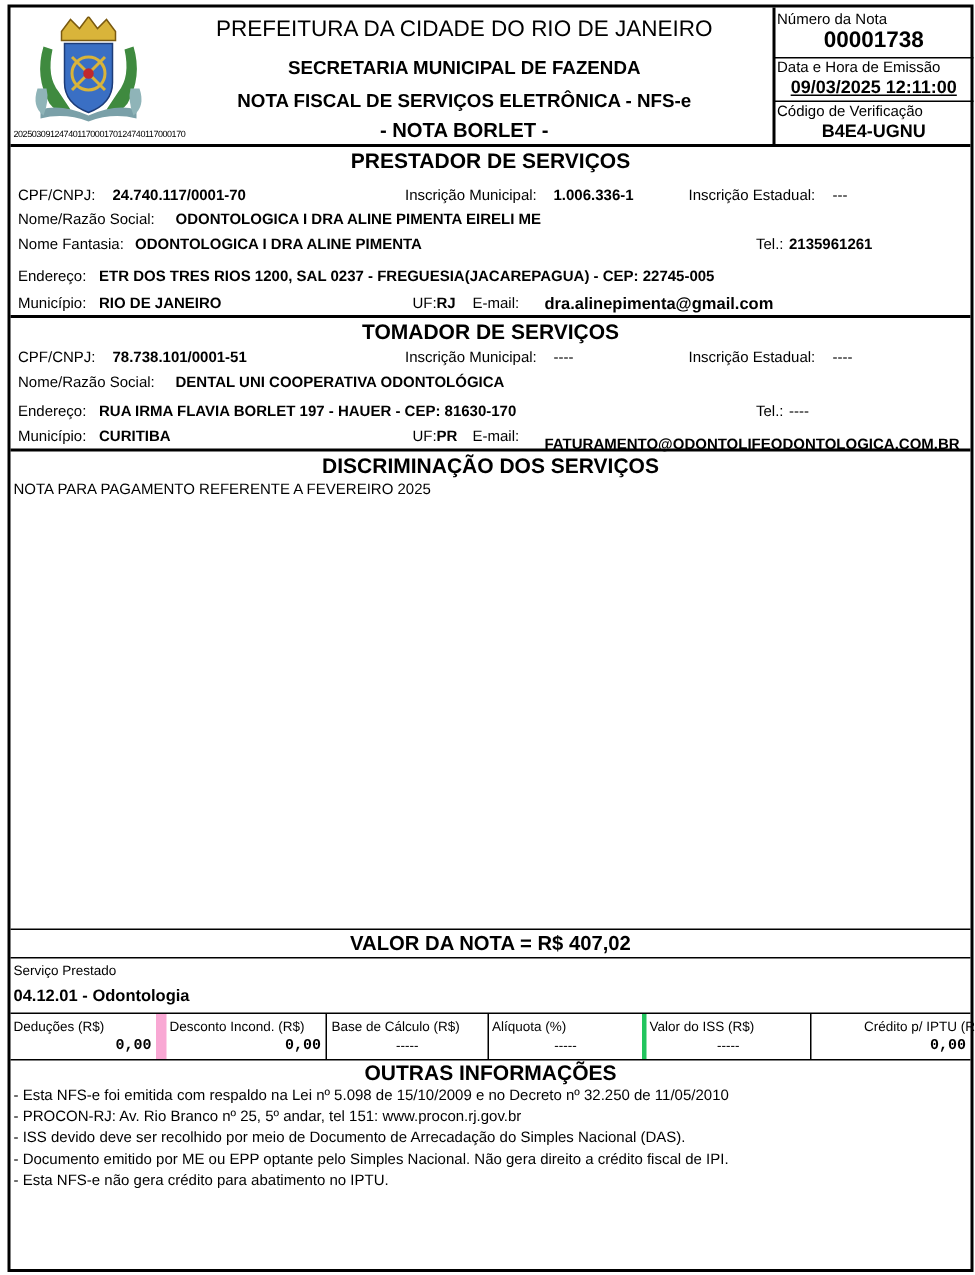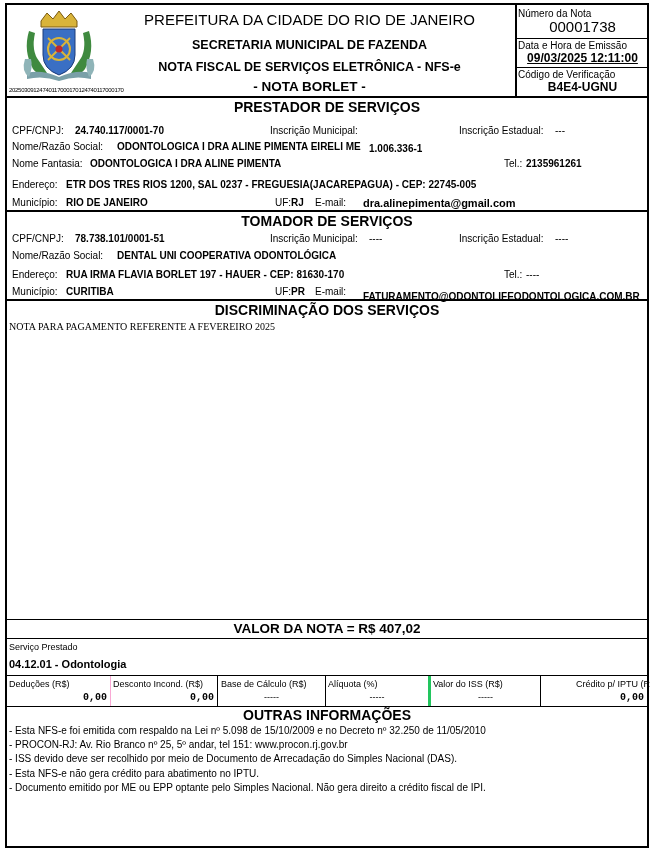--- a/index.html
+++ b/index.html
@@ -6,21 +6,21 @@
   html,body{width:650px;height:850px;background:#fff;overflow:hidden;}
   body{font-family:"Liberation Sans",sans-serif;color:#000;position:relative;}
   .page{position:absolute;left:5px;top:3px;width:644px;height:845px;border:2px solid #000;}
   .abs{position:absolute;}
   .hline{position:absolute;left:0;right:0;border-top:1px solid #000;}
   .hline2{position:absolute;left:0;right:0;border-top:2px solid #000;}
   .vline{position:absolute;border-left:1px solid #000;}
   .lbl{font-size:10px;white-space:nowrap;}
   .val{font-size:10px;font-weight:bold;white-space:nowrap;}
   .sec-title{position:absolute;left:0;right:0;text-align:center;font-weight:bold;font-size:14px;}
-  .mono{font-family:Liberation Serif, serif;}
+  .mono{font-family:Liberation Sans, sans-serif;}
   .hdr-title{position:absolute;text-align:center;font-weight:bold;white-space:nowrap;}
 </style>
 </head>
 <body>
 
 <div class="page">
 
   <div class="abs" style="left:12px;top:6px;width:80px;height:72px;">
     <svg width="80" height="72" viewBox="0 0 80 72">
       <path d="M22 10 L28 2 L34 8 L40 0 L46 8 L52 2 L58 10 L58 16 L22 16 Z" fill="#d9b43a" stroke="#7a5a10" stroke-width="1"></path>
@@ -41,33 +41,33 @@
   <div class="hdr-title" style="left:95px;width:415px;top:6px;font-size:15px;font-weight:normal;">PREFEITURA DA CIDADE DO RIO DE JANEIRO</div>
   <div class="hdr-title" style="left:95px;width:415px;top:55px;font-size:12.5px;">NOTA FISCAL DE SERVIÇOS ELETRÔNICA - NFS-e</div>
   <div class="hdr-title" style="left:95px;width:415px;top:33px;font-size:12.5px;">SECRETARIA MUNICIPAL  DE  FAZENDA</div>
   <div class="hdr-title" style="left:95px;width:415px;top:74px;font-size:13.5px;">- NOTA BORLET -</div>
 
   <div class="vline" style="left:508px;top:0;height:92px;border-left-width:2px;"></div>
   <div class="abs" style="left:509px;top:33px;width:133px;border-top:1px solid #000;"></div>
   <div class="abs" style="left:509px;top:62px;width:133px;border-top:1px solid #000;"></div>
 
   <div class="abs lbl" style="left:511px;top:3px;">Número da Nota</div>
-  <div class="abs" style="left:509px;width:133px;top:13px;text-align:center;font-weight:normal;font-size:15px;">00001738</div>
+  <div class="abs" style="left:509px;width:133px;top:13px;text-align:center;font-weight:bold;font-size:15px;">00001738</div>
   <div class="abs lbl" style="left:511px;top:35px;">Data e Hora de Emissão</div>
   <div class="abs" style="left:509px;width:133px;top:46px;text-align:center;font-weight:bold;font-size:12px;text-decoration:underline;">09/03/2025 12:11:00</div>
   <div class="abs lbl" style="left:511px;top:64px;">Código de Verificação</div>
   <div class="abs" style="left:509px;width:133px;top:75px;text-align:center;font-weight:bold;font-size:12px;">B4E4-UGNU</div>
 
   <div class="hline2" style="top:91px;"></div>
 
   <div class="sec-title" style="top:94px;">PRESTADOR DE SERVIÇOS</div>
   <div class="abs lbl" style="left:5px;top:120px;">CPF/CNPJ:</div>
   <div class="abs val" style="left:68px;top:120px;">24.740.117/0001-70</div>
   <div class="abs lbl" style="left:263px;top:120px;">Inscrição Municipal:</div>
-  <div class="abs val" style="left:362px;top:120px;margin-top:18px;">1.006.336-1</div>
+  <div class="abs val" style="left:362px;top:120px;">1.006.336-1</div>
   <div class="abs lbl" style="left:452px;top:120px;">Inscrição Estadual:</div>
   <div class="abs lbl" style="left:548px;top:120px;">---</div>
 
   <div class="abs lbl" style="left:5px;top:136px;">Nome/Razão Social:</div>
   <div class="abs val" style="left:110px;top:136px;">ODONTOLOGICA I DRA ALINE PIMENTA EIRELI ME</div>
 
   <div class="abs lbl" style="left:5px;top:153px;">Nome Fantasia:</div>
   <div class="abs val" style="left:83px;top:153px;">ODONTOLOGICA I DRA ALINE PIMENTA</div>
   <div class="abs lbl" style="left:497px;top:153px;">Tel.:</div>
   <div class="abs val" style="left:519px;top:153px;">2135961261</div>
@@ -119,21 +119,21 @@
   <div class="sec-title" style="top:616px;font-size:13.5px;">VALOR DA NOTA = R$ 407,02</div>
 
   <div class="hline" style="top:633px;"></div>
 
   <div class="abs" style="left:2px;top:637px;font-size:9px;">Serviço Prestado</div>
   <div class="abs" style="left:2px;top:653px;font-size:11px;font-weight:bold;">04.12.01 - Odontologia</div>
 
   <div class="hline" style="top:670px;"></div>
 
   <div class="abs" style="left:0;top:671px;width:640px;height:30px;display:flex;">
-    <div style="flex:0 0 104px;border-right:1px solid #f9a8d4;position:relative;">
+    <div style="flex:0 0 104px;border-right:7px solid #f9a8d4;position:relative;">
       <div style="position:absolute;left:2px;top:3px;font-size:9px;white-space:nowrap;">Deduções (R$)</div>
       <div style="position:absolute;right:3px;top:16px;font-size:10px;font-weight:bold;font-family:'Liberation Mono',monospace;">0,00</div>
     </div>
     <div style="flex:0 0 107px;border-right:1px solid #000;position:relative;">
       <div style="position:absolute;left:2px;top:3px;font-size:9px;white-space:nowrap;">Desconto Incond. (R$)</div>
       <div style="position:absolute;right:3px;top:16px;font-size:10px;font-weight:bold;font-family:'Liberation Mono',monospace;">0,00</div>
     </div>
     <div style="flex:0 0 108px;border-right:1px solid #000;position:relative;">
       <div style="position:absolute;left:3px;top:3px;font-size:9px;white-space:nowrap;">Base de Cálculo (R$)</div>
       <div style="position:absolute;left:0;right:0;text-align:center;top:16px;font-size:9px;">-----</div>
@@ -152,17 +152,17 @@
     </div>
   </div>
 
   <div class="hline" style="top:701px;"></div>
 
   <div class="sec-title" style="top:702px;">OUTRAS INFORMAÇÕES</div>
   <div class="abs" style="left:2px;top:719px;font-size:10px;line-height:14.2px;">
     <div>- Esta NFS-e foi emitida com respaldo na Lei nº 5.098 de 15/10/2009 e no Decreto nº 32.250 de 11/05/2010</div>
     <div>- PROCON-RJ: Av. Rio Branco nº 25, 5º andar, tel 151: www.procon.rj.gov.br</div>
     <div>- ISS devido deve ser recolhido por meio de Documento de Arrecadação do Simples Nacional (DAS).</div>
+    <div>- Documento emitido por ME ou EPP optante pelo Simples Nacional. Não gera direito a crédito fiscal de IPI.</div>
     <div>- Esta NFS-e não gera crédito para abatimento no IPTU.</div>
-    <div>- Documento emitido por ME ou EPP optante pelo Simples Nacional. Não gera direito a crédito fiscal de IPI.</div>
   </div>
 
 </div>
 
 </body></html>

